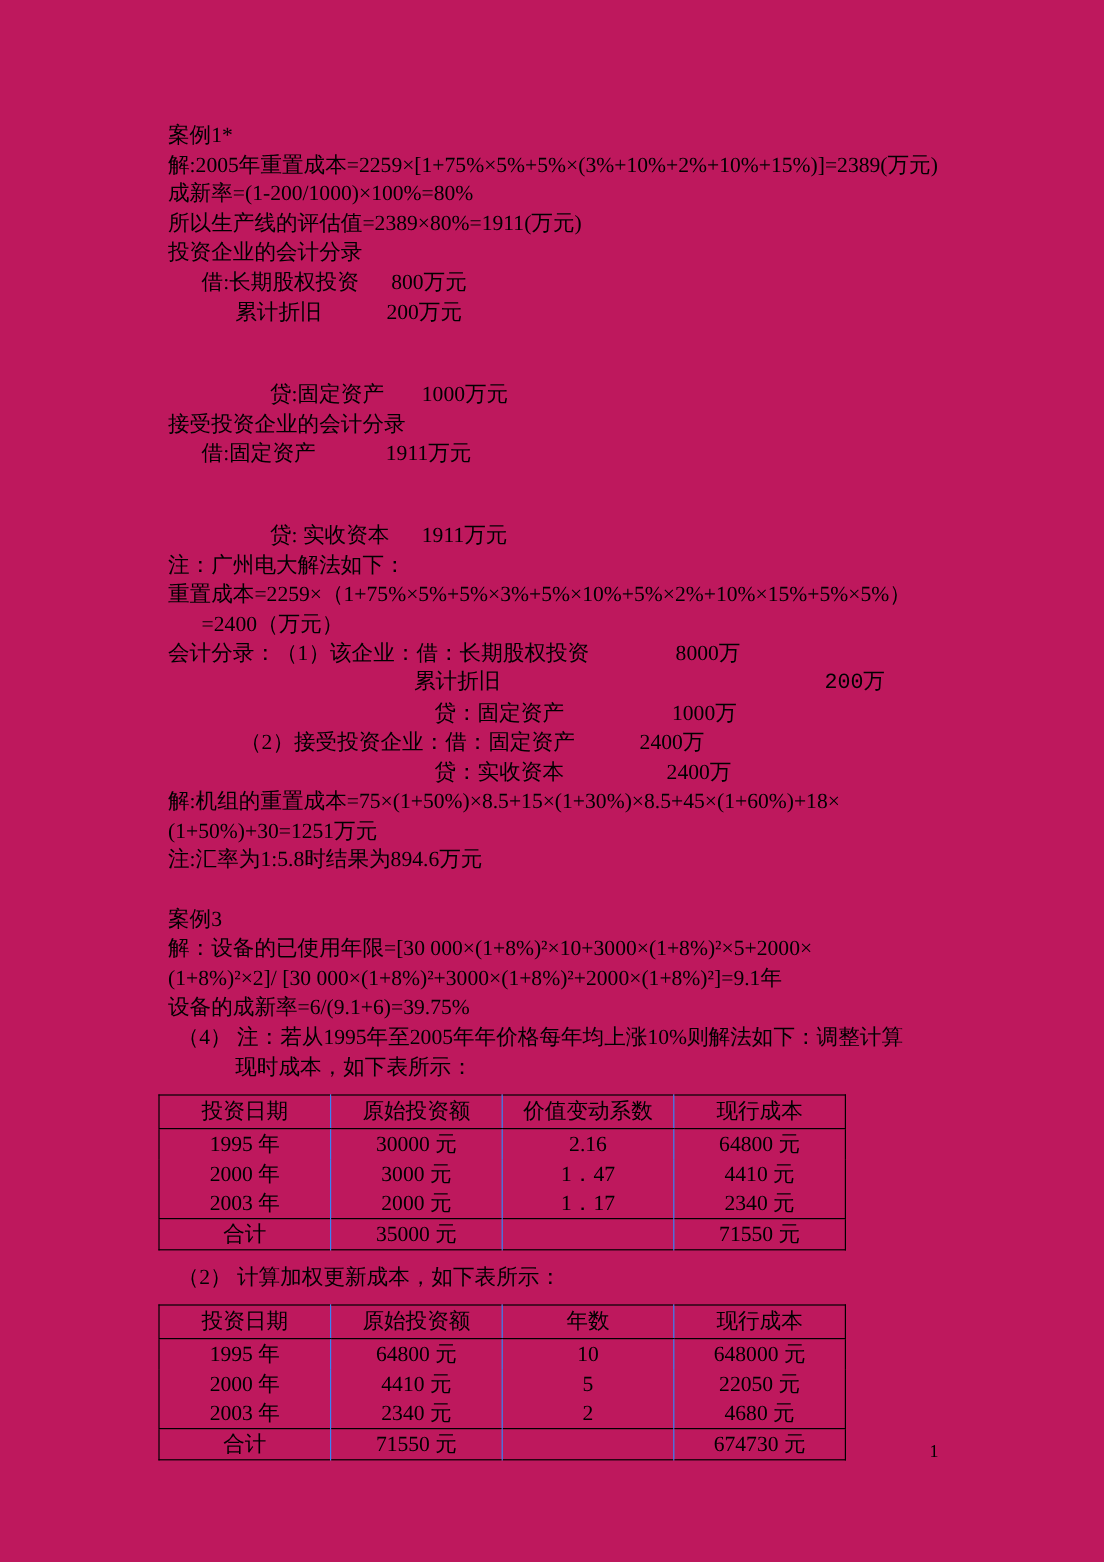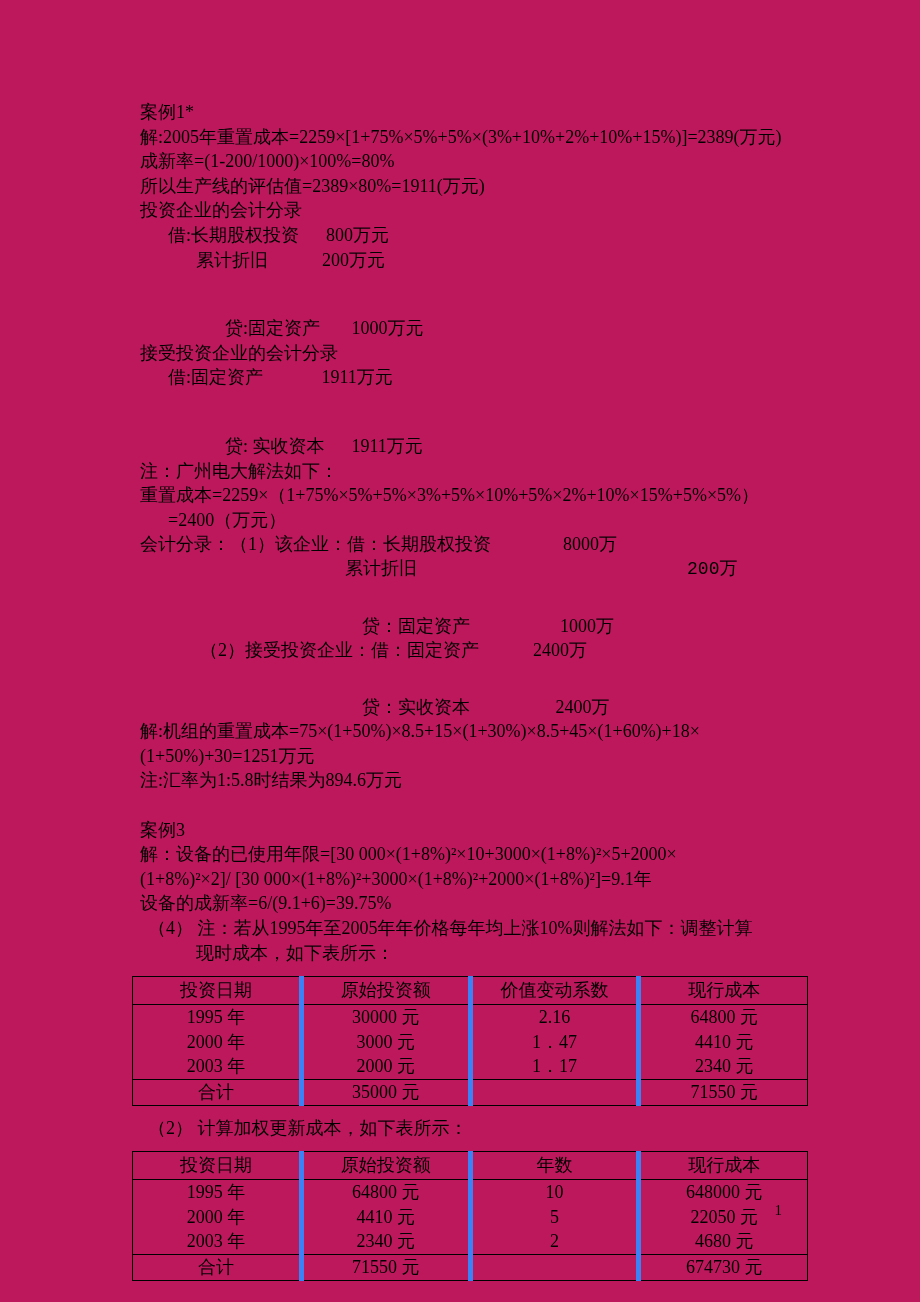--- a/index.html
+++ b/index.html
@@ -15,33 +15,33 @@
     line-height:24.6px;
   }
   .ln{white-space:pre-wrap;min-height:24.6px;}
   
   .p8{padding-left:8px;}
   .p28{padding-left:28px;}
   .p56{padding-left:56px;}
   .p60{padding-left:60px;}
   .p85{padding-left:85px;margin-top:44px;}
   .p205{padding-left:205px;font-family:Liberation Mono, monospace;}
-  .p222{padding-left:222px;margin-top:32px;}
+  .p222{padding-left:222px;}
   .mt{margin-top:24.6px;}
   
   .tbl{
     border-collapse:collapse;
-    width:676px;
+    width:573px;
     margin:11px 0 10px -8px;
     table-layout:fixed;
     font-size:18px;
   }
   .tbl{border:1.5px solid #000;}
   .tbl th,.tbl td{
-    border-left:5px solid #3b82f6;
+    border-left:1px solid #3b82f6;
     text-align:center;
     font-weight:normal;
     padding:0 4px;
     height:24px;
     white-space:pre-wrap;
   }
   .tbl th:first-child,.tbl td:first-child{border-left:none;}
   .tbl thead th{border-bottom:1px solid #000;height:27px;}
   .tbl tr.total td{border-top:1px solid #000;}
   .pageno{

